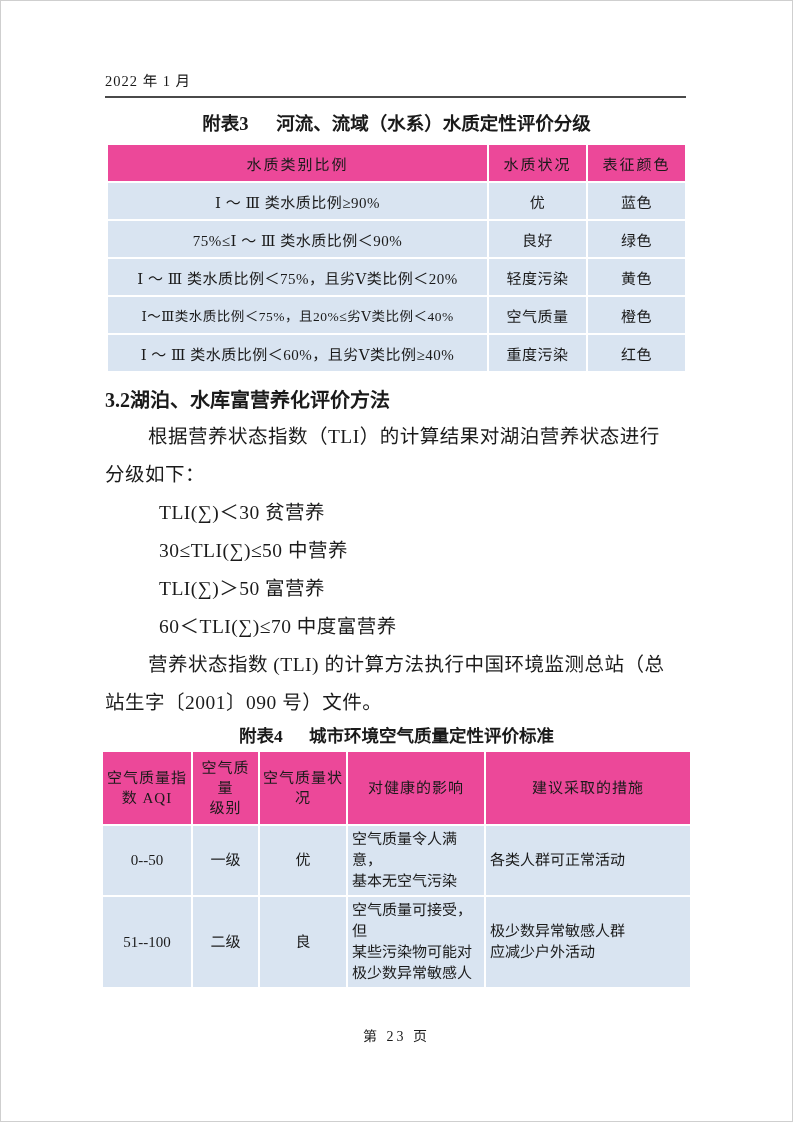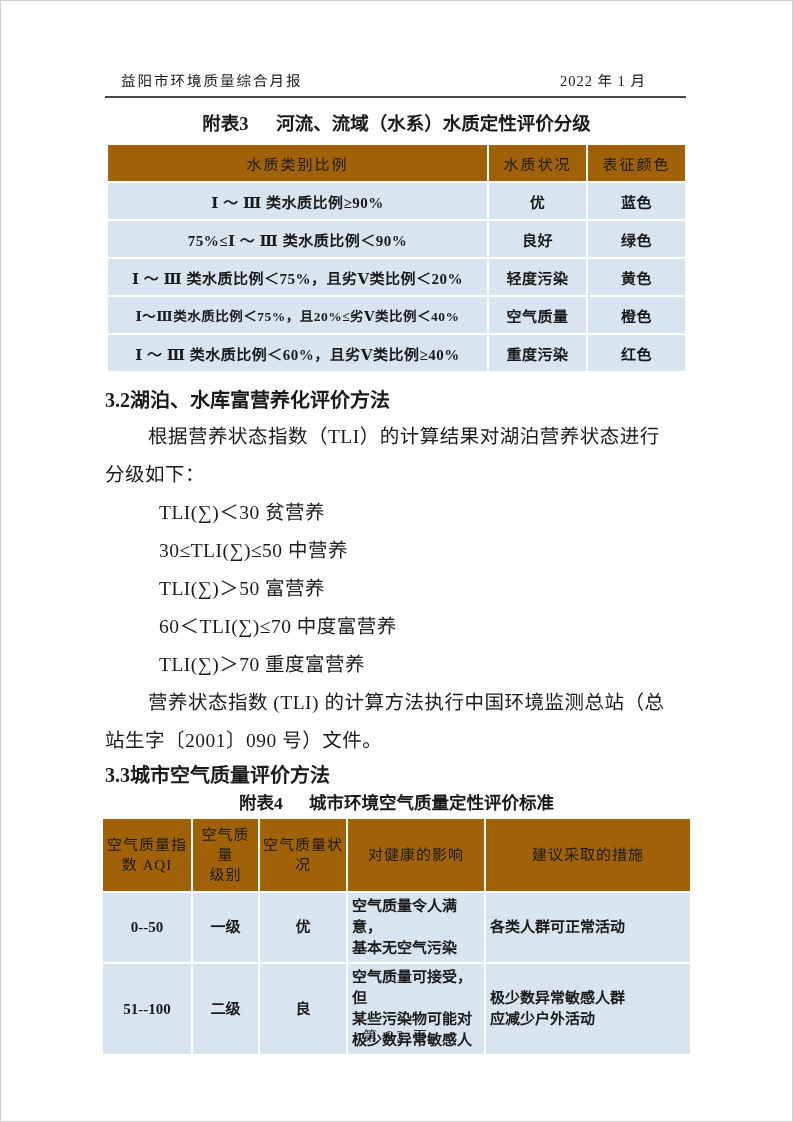--- a/index.html
+++ b/index.html
@@ -20,22 +20,22 @@
   .h-right { margin-right:40px; letter-spacing:1px; }
   
   .caption { text-align:center; font-weight:bold; font-size:18.5px; margin-top:14px; line-height:25px; }
   .caption .cap-title { margin-left:1.5em; }
   .caption.cap4 { font-size:17.5px; margin-top:2px; line-height:24px; }
   
   .doc-table {
     border-collapse:separate; border-spacing:2px;
     margin:6px auto 0; table-layout:fixed; width:571px;
   }
-  .doc-table th { background:#a16207; font-weight:normal; font-size:15px; text-align:center; }
-  .doc-table td { background:#D9E4F1; font-size:15px; text-align:center;font-weight:bold; }
+  .doc-table th { background:#ec4899; font-weight:normal; font-size:15px; text-align:center; }
+  .doc-table td { background:#D9E4F1; font-size:15px; text-align:center; }
   .t1 th, .t1 td { height:36px; padding:0 2px; letter-spacing:0.5px; }
   .t1 th { letter-spacing:2px; }
   .t1 th:nth-child(1) { width:375px; }
   .t1 th:nth-child(2) { width:93px; }
   .t1 th:nth-child(3) { width:93px; }
   .t1 td:first-child { white-space:nowrap; }
   .t1 tbody tr:nth-child(4) td:first-child { font-size:13.5px; }
   .t2 { margin-top:2px; }
   .t2 th { white-space:pre-line; line-height:20px; padding:6px 2px; letter-spacing:1px; }
   .t2 td { white-space:pre-line; line-height:21px; padding:3px 4px; }
@@ -57,21 +57,20 @@
     position:absolute; bottom:76px; left:0; right:0;
     text-align:center; font-size:14px; letter-spacing:3px;
   }
 </style>
 </head>
 <body>
 
 <div class="page">
 
   <div class="doc-header">
-    <span class="h-left">益阳市环境质量综合月报</span>
     <span class="h-right">2022 年 1 月</span>
   </div>
 
   <div class="caption">
     <span class="cap-label">附表3</span><span class="cap-title">河流、流域（水系）水质定性评价分级</span>
   </div>
 
   <table class="doc-table t1">
       <thead>
         <tr>
@@ -114,29 +113,27 @@
   <div class="para indent-first">
       <div>根据营养状态指数（TLI）的计算结果对湖泊营养状态进行</div>
       <div>分级如下：</div>
     </div>
 
   <div class="tli">
       <div>TLI(∑)＜30 贫营养</div>
       <div>30≤TLI(∑)≤50 中营养</div>
       <div>TLI(∑)＞50 富营养</div>
       <div>60＜TLI(∑)≤70 中度富营养</div>
-      <div>TLI(∑)＞70 重度富营养</div>
     </div>
 
   <div class="para p2 indent-first">
       <div>营养状态指数 (TLI) 的计算方法执行中国环境监测总站（总</div>
       <div>站生字〔2001〕090 号）文件。</div>
     </div>
 
-  <h2 class="sec s33">3.3城市空气质量评价方法</h2>
 
   <div class="caption cap4">
     <span class="cap-label">附表4</span><span class="cap-title">城市环境空气质量定性评价标准</span>
   </div>
 
   <table class="doc-table t2">
       <thead>
         <tr>
           <th>空气质量指
 数 AQI</th>

